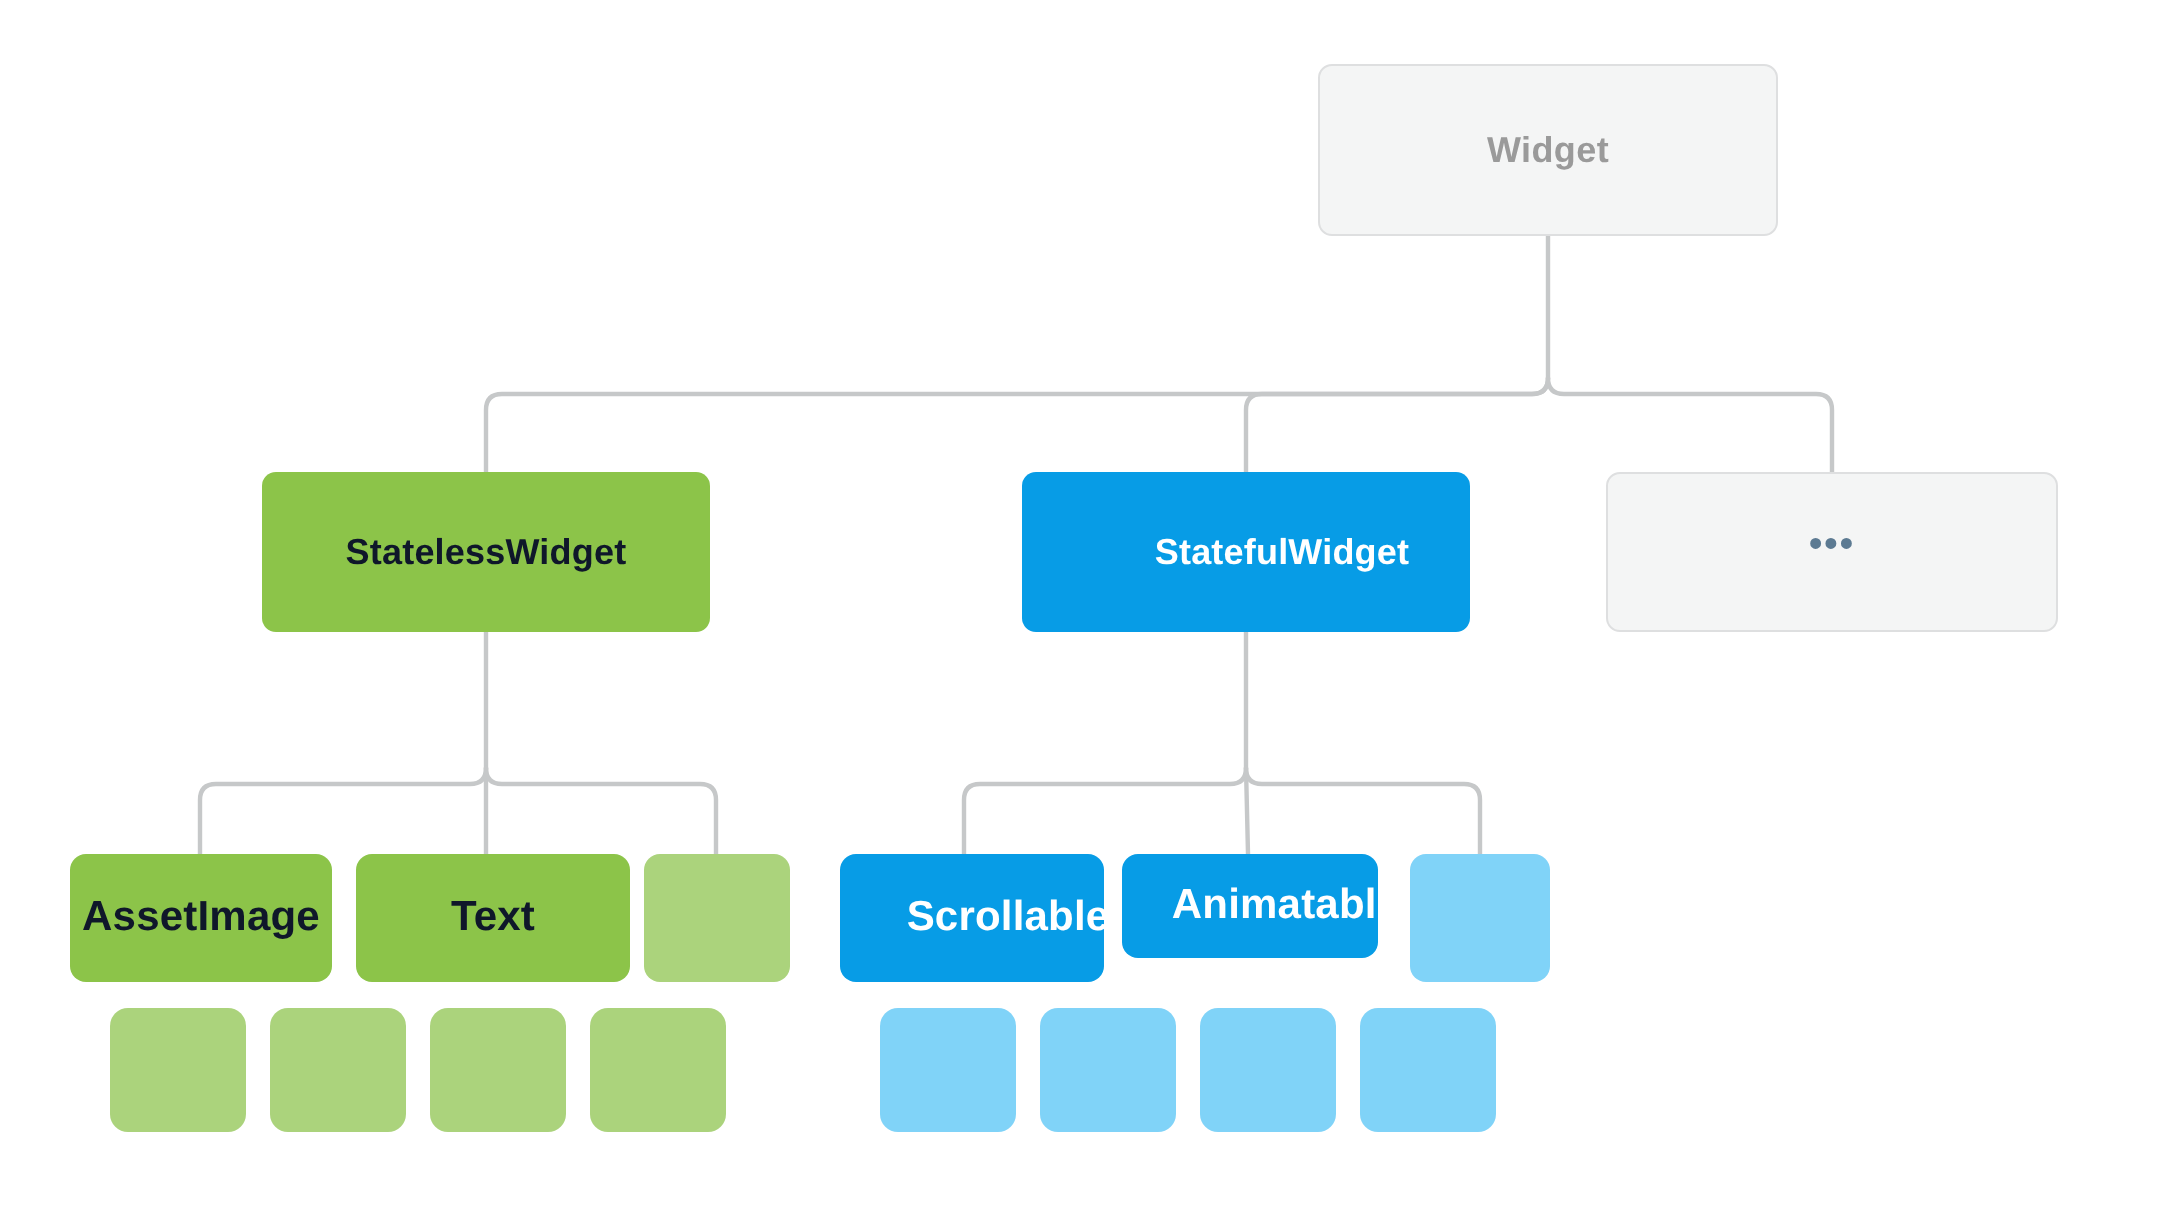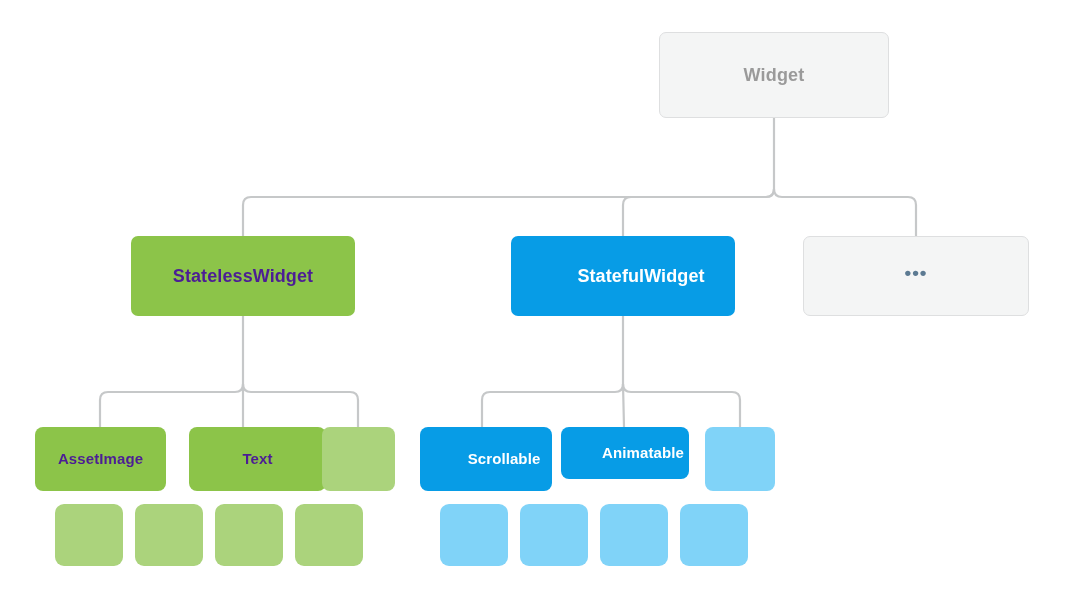--- a/index.html
+++ b/index.html
@@ -49,38 +49,38 @@
     background: #f4f5f5;
     border: 1px solid #dedfe0;
     color: #5c7a92;
     font-weight: bold;
     font-size: 19px;
     letter-spacing: 1px;
     padding-bottom: 6px;
   }
   .node-green {
     background: #8cc449;
-    color: #4c1d95;
+    color: #0f172a;
     font-weight: bold;
     text-align: center;
   }
   .node-blue {
     background: #079ce6;
     color: #ffffff;
     font-weight: bold;
     padding-left: 36px;
   }
   .node-green-light {
     background: #abd37c;
   }
   .node-blue-light {
     background: #80d3f8;
   }
   .lvl2-label { font-size: 18px; letter-spacing: 0.1px; }
-  .lvl3-label { font-size: 15px; letter-spacing: 0.1px; }
+  .lvl3-label { font-size: 21px; letter-spacing: 0.1px; }
   .leaf { border-radius: 8px; }
   .chip { border-radius: 9px; }
 </style>
 </head>
 <body>
 
 <div id="diagram">
 
   <svg id="connectors" viewBox="0 0 1080 606" width="1080" height="606" xmlns="http://www.w3.org/2000/svg">
     <g fill="none" stroke="#c6c8c9" stroke-width="2.2" stroke-linecap="round">
@@ -118,21 +118,21 @@
   </div>
 
   <div class="node node-ellipsis" style="left:803px; top:236px; width:226px; height:80px;">
     <span>•••</span>
   </div>
 
   <div class="node node-green leaf lvl3-label" style="left:35px; top:427px; width:131px; height:64px;">
     <span>AssetImage</span>
   </div>
 
-  <div class="node node-green leaf lvl3-label" style="left:178px; top:427px; width:137px; height:64px;margin-left:11px;">
+  <div class="node node-green leaf lvl3-label" style="left:178px; top:427px; width:137px; height:64px;">
     <span>Text</span>
   </div>
 
   <div class="node node-green-light leaf" style="left:322px; top:427px; width:73px; height:64px;">
     <span></span>
   </div>
 
   <div class="node node-blue leaf lvl3-label" style="left:420px; top:427px; width:132px; height:64px;">
     <span>Scrollable</span>
   </div>

